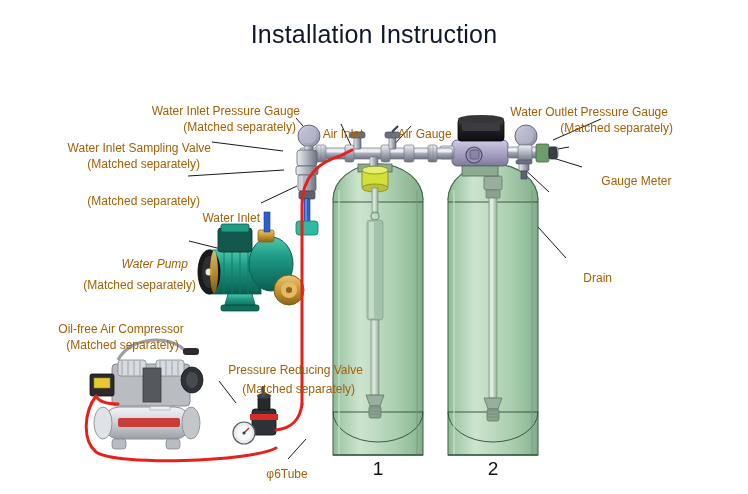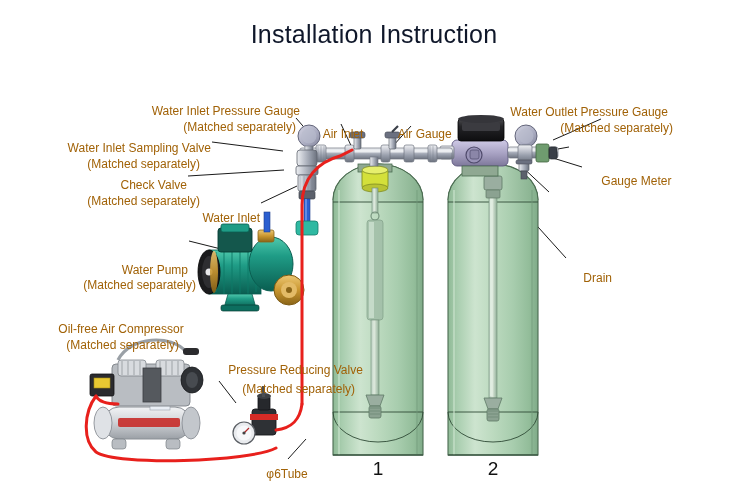--- a/index.html
+++ b/index.html
@@ -408,23 +408,20 @@
     <span>(Matched separately)</span>
   </div>
 
   <div class="lbl r" style="left:0px; top:126px; width:211px;">
     <span>Water Inlet Sampling Valve</span>
   </div>
   <div class="lbl r" style="left:0px; top:142px; width:200px;">
     <span>(Matched separately)</span>
   </div>
 
-  <div class="lbl r" style="left:0px; top:163px; width:187px;">
-    <span>Check Valve</span>
-  </div>
   <div class="lbl r" style="left:0px; top:179px; width:200px;">
     <span>(Matched separately)</span>
   </div>
 
   <div class="lbl l" style="left:310px; top:112px;">
     <span>Air Inlet</span>
   </div>
 
   <div class="lbl r" style="left:0px; top:196px; width:260px;">
     <span>Water Inlet</span>
@@ -442,21 +439,21 @@
 
   <div class="lbl l" style="left:588px; top:159px;">
     <span>Gauge Meter</span>
   </div>
 
 
   <div class="lbl l" style="left:570px; top:256px;">
     <span>Drain</span>
   </div>
 
-  <div class="lbl r" style="left:0px; top:248px; width:188px;">
+  <div class="lbl r" style="left:0px; top:242px; width:188px;font-style:italic;">
     <span>Water Pump</span>
   </div>
   <div class="lbl r" style="left:0px; top:263px; width:196px;">
     <span>(Matched separately)</span>
   </div>
 
   <div class="lbl l" style="left:45px; top:307px;">
     <span>Oil-free Air Compressor</span>
   </div>
   <div class="lbl l" style="left:53px; top:323px;">

